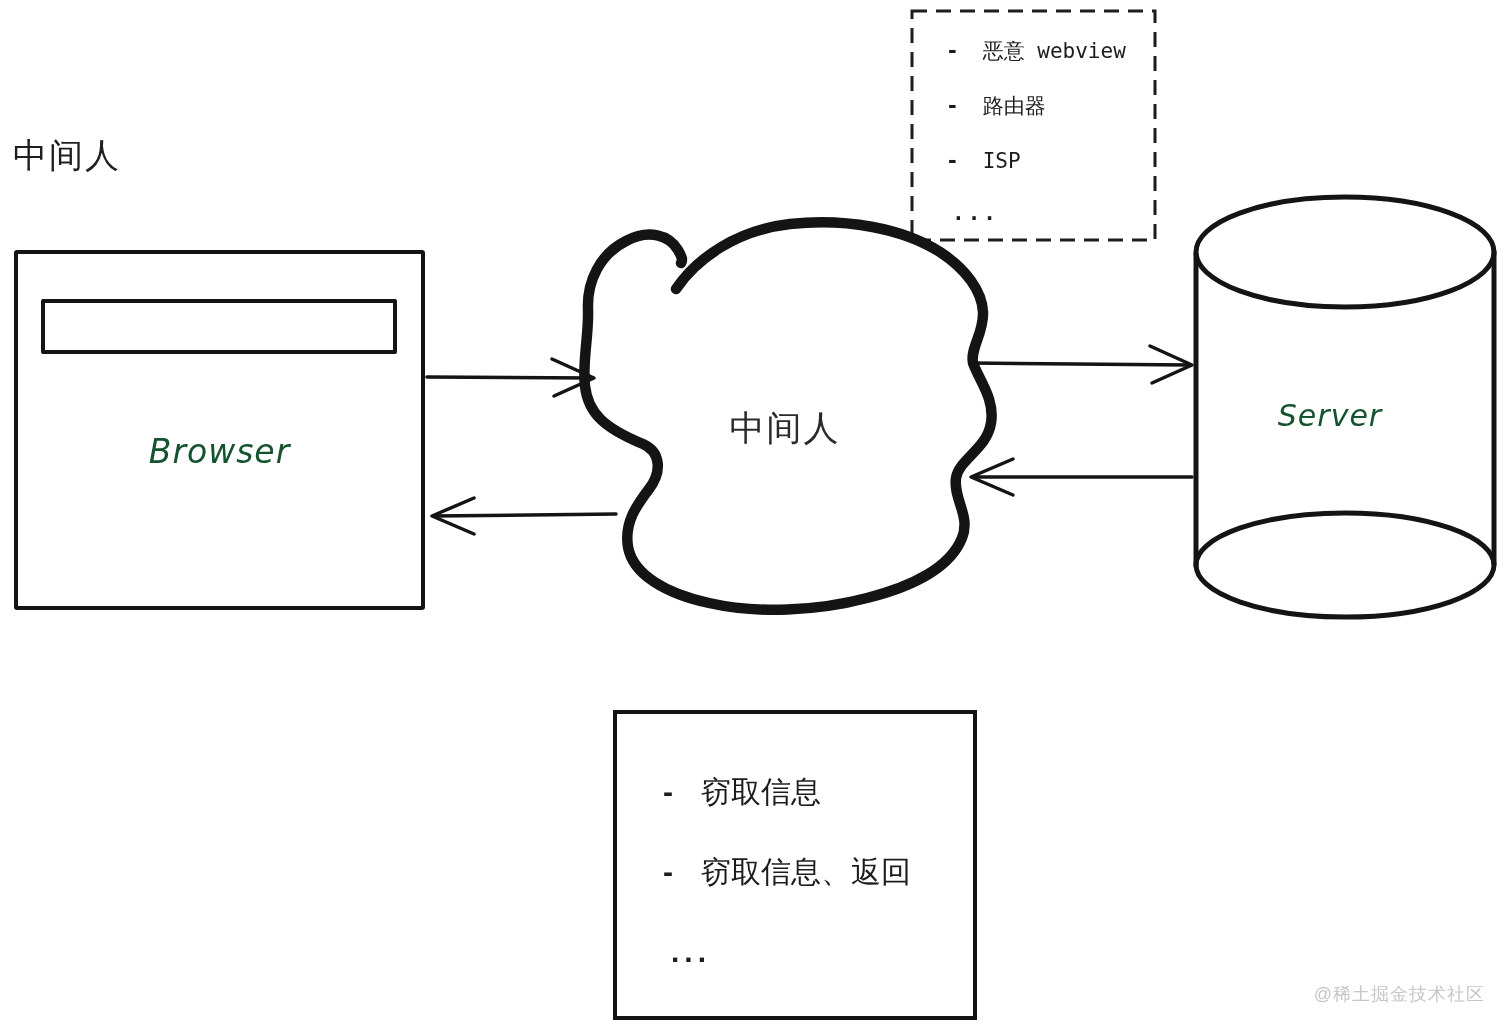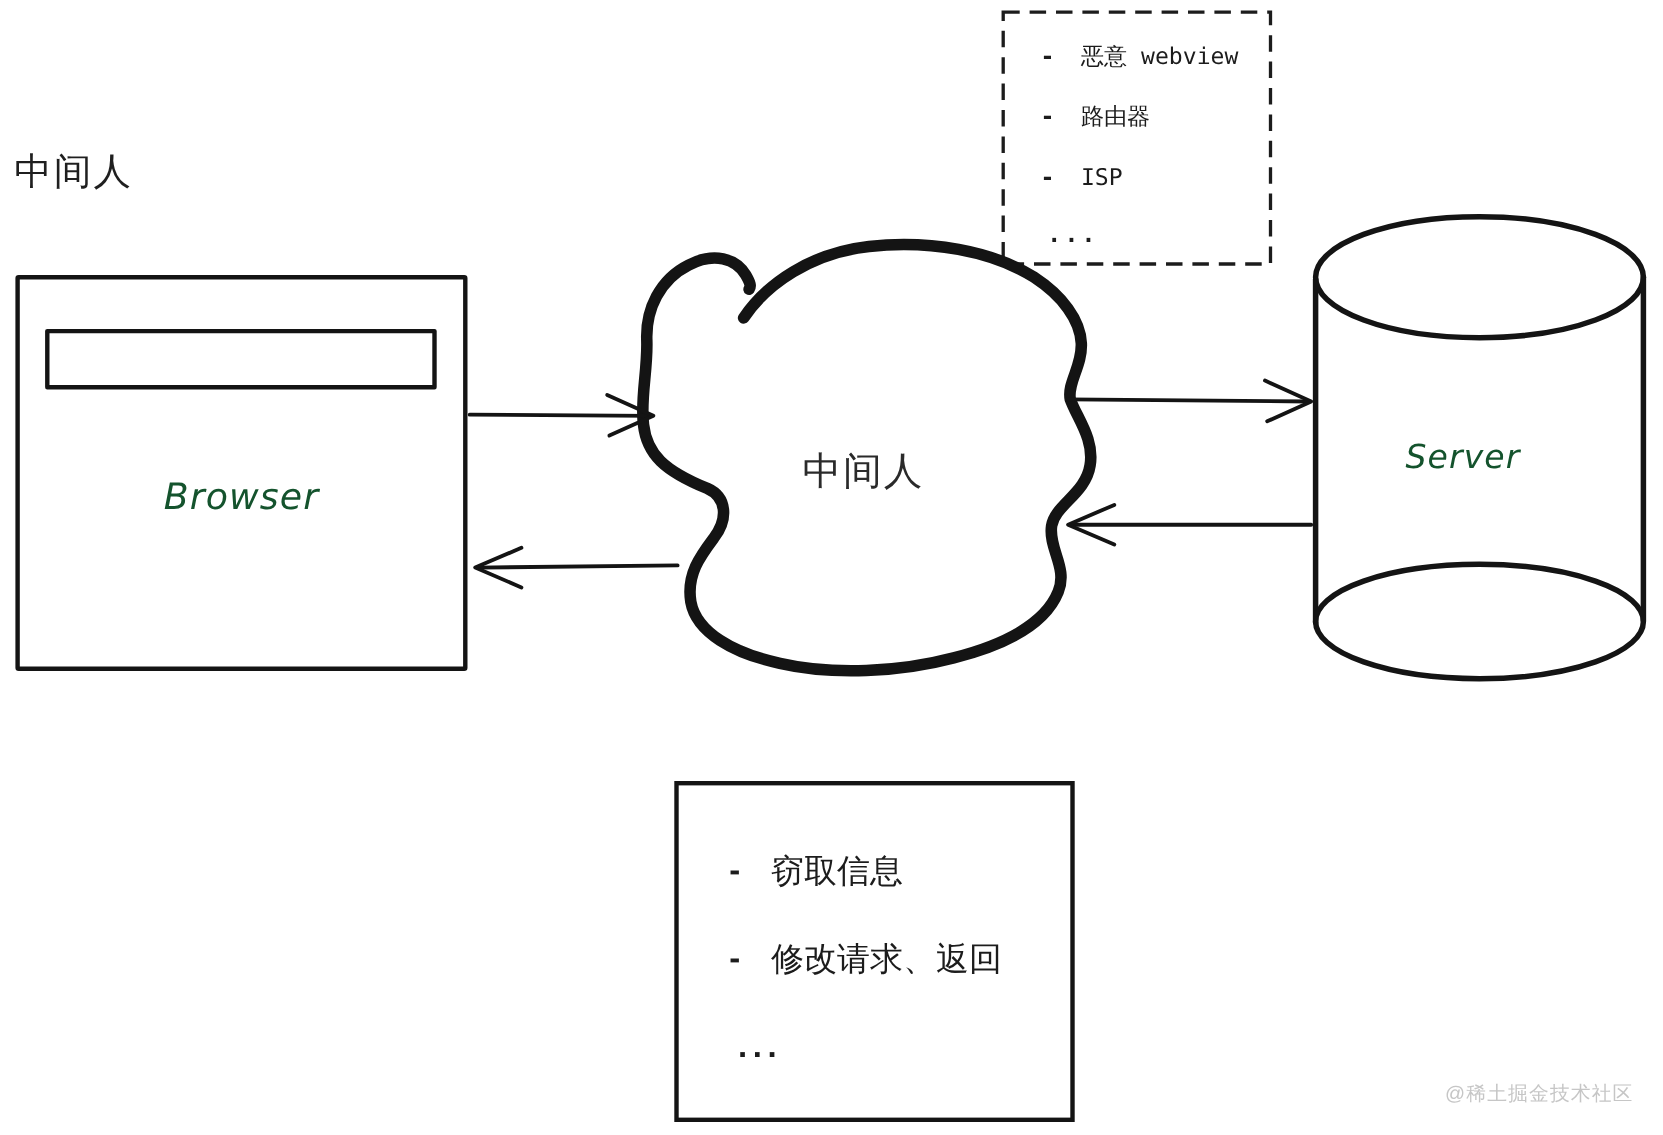--- a/index.html
+++ b/index.html
@@ -161,21 +161,21 @@
   </div>
 
   <div class="actions-box">
     <div class="actions-list">
       <div class="action-item">
         <span class="dash">-</span>
         <span>窃取信息</span>
       </div>
       <div class="action-item">
         <span class="dash">-</span>
-        <span>修改请求、返回</span>
+        <span>窃取信息、返回</span>
       </div>
       <div class="actions-more">...</div>
     </div>
   </div>
 
   <div class="watermark">@稀土掘金技术社区</div>
 
 </div>
 
 </body></html>

